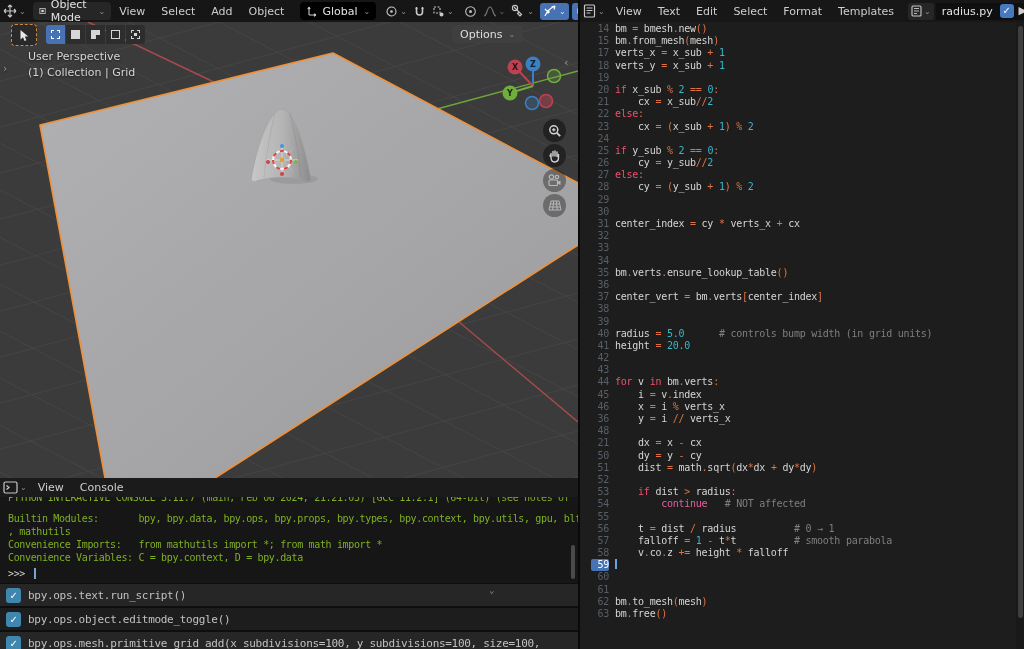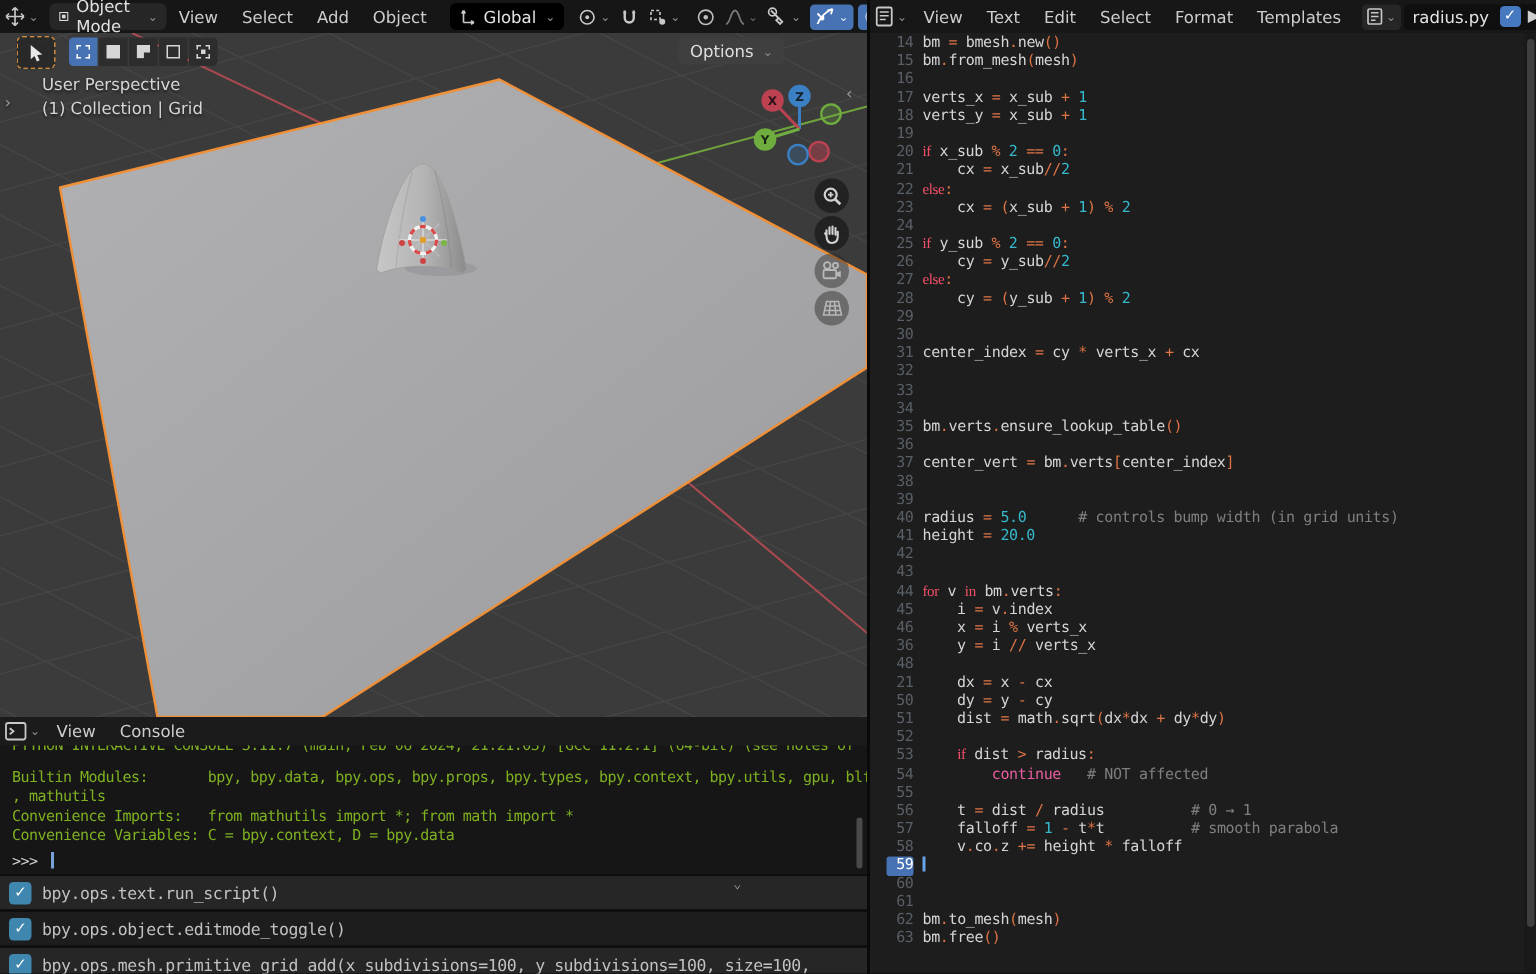--- a/index.html
+++ b/index.html
@@ -89,21 +89,21 @@
     font-size:10px; line-height:14px; text-align:center; }
   #run-script-btn { position:absolute; right:-3px; top:4px; color:#cfcfcf; font-size:11px; }
 
   #code-area { position:absolute; left:0; top:22px; right:8px; bottom:0;
     font-family:"DejaVu Sans Mono","Liberation Mono",monospace; font-size:10px;
     letter-spacing:-0.25px; padding-top:1px; }
   .code-row { height:12.2px; line-height:12.2px; display:flex; white-space:pre;padding-left:11px; }
   .lnum { width:18px; text-align:right; color:#585f66; flex:none; }
   .lnum.cur { background:#4772b3; color:#fff; border-radius:2px; }
   .ltext { padding-left:6px; }
-  .t-k { color:#f4506a;font-family:Liberation Serif, serif; } .t-f { color:#e85d9e; } .t-n { color:#35b8cc; }
+  .t-k { color:#f4506a; } .t-f { color:#e85d9e; } .t-n { color:#35b8cc; }
   .t-o { color:#de7446; } .t-c { color:#7f7f7f; } .t-i { color:#d5d5d5; }
   .code-caret { display:inline-block; width:2px; height:10px; background:#68a1e8; vertical-align:-1px; }
   #editor-scrollbar-track { position:absolute; right:0; top:22px; width:8px; bottom:0; background:#191919; }
   #editor-scrollbar { position:absolute; right:1px; top:26px; width:5px; height:592px;
     background:#3f3f3f; border-radius:3px; }
 </style>
 </head>
 <body>
 
 <div class="panel" id="viewport-panel">
@@ -404,21 +404,20 @@
           
         </span>
 
       </span>
     </span>
     <span id="run-script-btn">▶</span>
   </div>
   <div id="code-area">
       <div class="code-row"><span class="lnum">14</span><span class="ltext"><span class="t-i">bm</span><span class="t-o"> = </span><span class="t-i">bmesh</span><span class="t-o">.</span><span class="t-i">new</span><span class="t-o">()</span></span></div>
       <div class="code-row"><span class="lnum">15</span><span class="ltext"><span class="t-i">bm</span><span class="t-o">.</span><span class="t-i">from_mesh</span><span class="t-o">(</span><span class="t-i">mesh</span><span class="t-o">)</span></span></div>
-      <div class="code-row"><span class="lnum">16</span><span class="ltext"></span></div>
       <div class="code-row"><span class="lnum">17</span><span class="ltext"><span class="t-i">verts_x</span><span class="t-o"> = </span><span class="t-i">x_sub</span><span class="t-o"> + </span><span class="t-n">1</span></span></div>
       <div class="code-row"><span class="lnum">18</span><span class="ltext"><span class="t-i">verts_y</span><span class="t-o"> = </span><span class="t-i">x_sub</span><span class="t-o"> + </span><span class="t-n">1</span></span></div>
       <div class="code-row"><span class="lnum">19</span><span class="ltext"></span></div>
       <div class="code-row"><span class="lnum">20</span><span class="ltext"><span class="t-k">if</span><span class="t-i"> x_sub </span><span class="t-o">% </span><span class="t-n">2</span><span class="t-o"> == </span><span class="t-n">0</span><span class="t-o">:</span></span></div>
       <div class="code-row"><span class="lnum">21</span><span class="ltext"><span class="t-i">    cx</span><span class="t-o"> = </span><span class="t-i">x_sub</span><span class="t-o">//</span><span class="t-n">2</span></span></div>
       <div class="code-row"><span class="lnum">22</span><span class="ltext"><span class="t-k">else</span><span class="t-o">:</span></span></div>
       <div class="code-row"><span class="lnum">23</span><span class="ltext"><span class="t-i">    cx</span><span class="t-o"> = (</span><span class="t-i">x_sub</span><span class="t-o"> + </span><span class="t-n">1</span><span class="t-o">) % </span><span class="t-n">2</span></span></div>
       <div class="code-row"><span class="lnum">24</span><span class="ltext"></span></div>
       <div class="code-row"><span class="lnum">25</span><span class="ltext"><span class="t-k">if</span><span class="t-i"> y_sub </span><span class="t-o">% </span><span class="t-n">2</span><span class="t-o"> == </span><span class="t-n">0</span><span class="t-o">:</span></span></div>
       <div class="code-row"><span class="lnum">26</span><span class="ltext"><span class="t-i">    cy</span><span class="t-o"> = </span><span class="t-i">y_sub</span><span class="t-o">//</span><span class="t-n">2</span></span></div>

